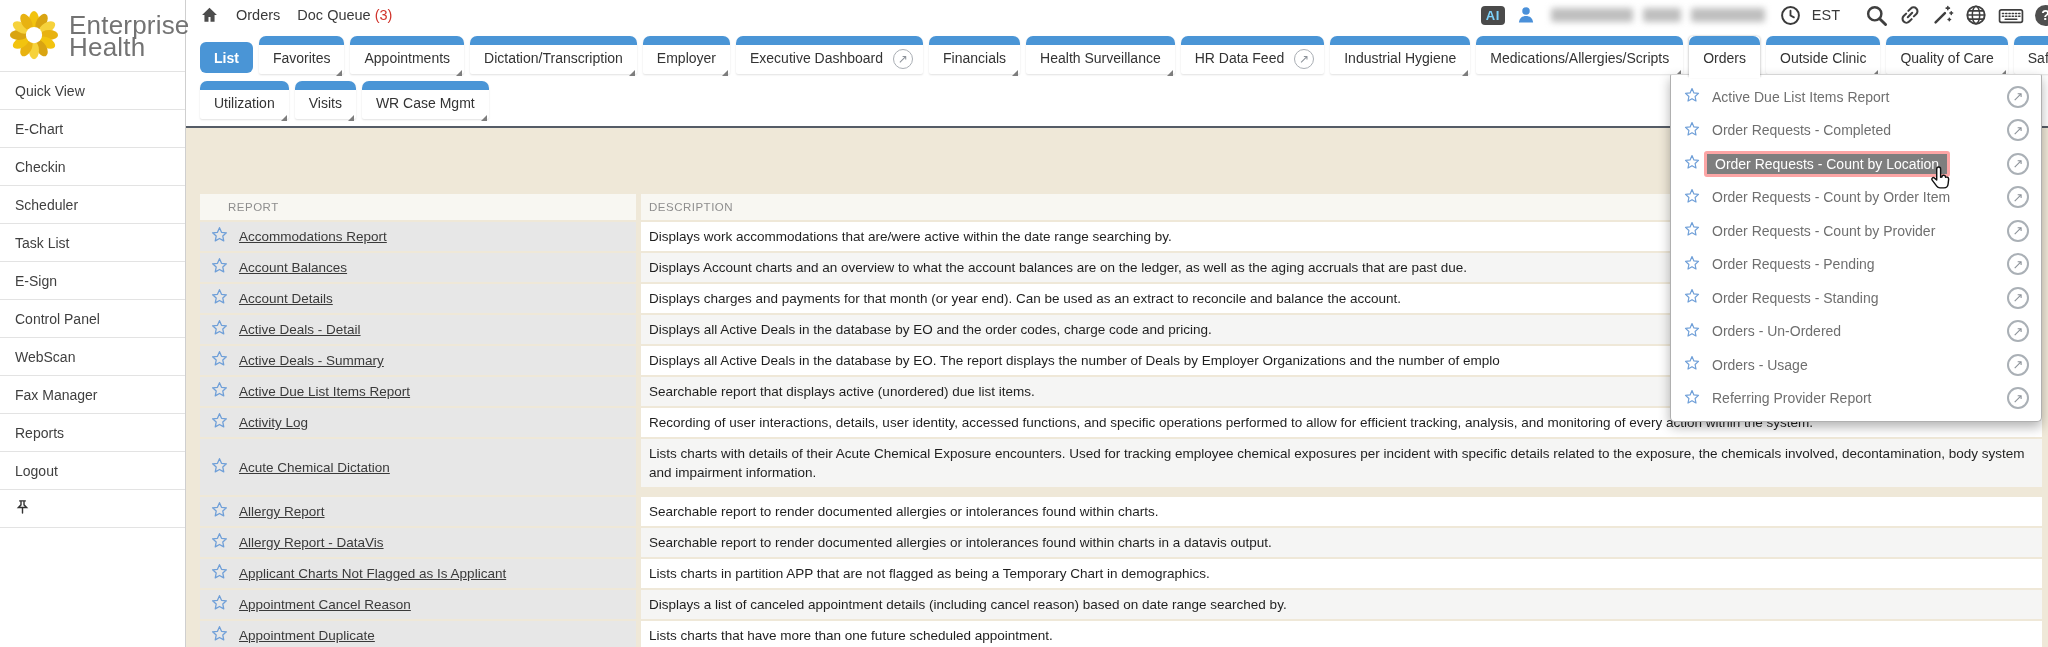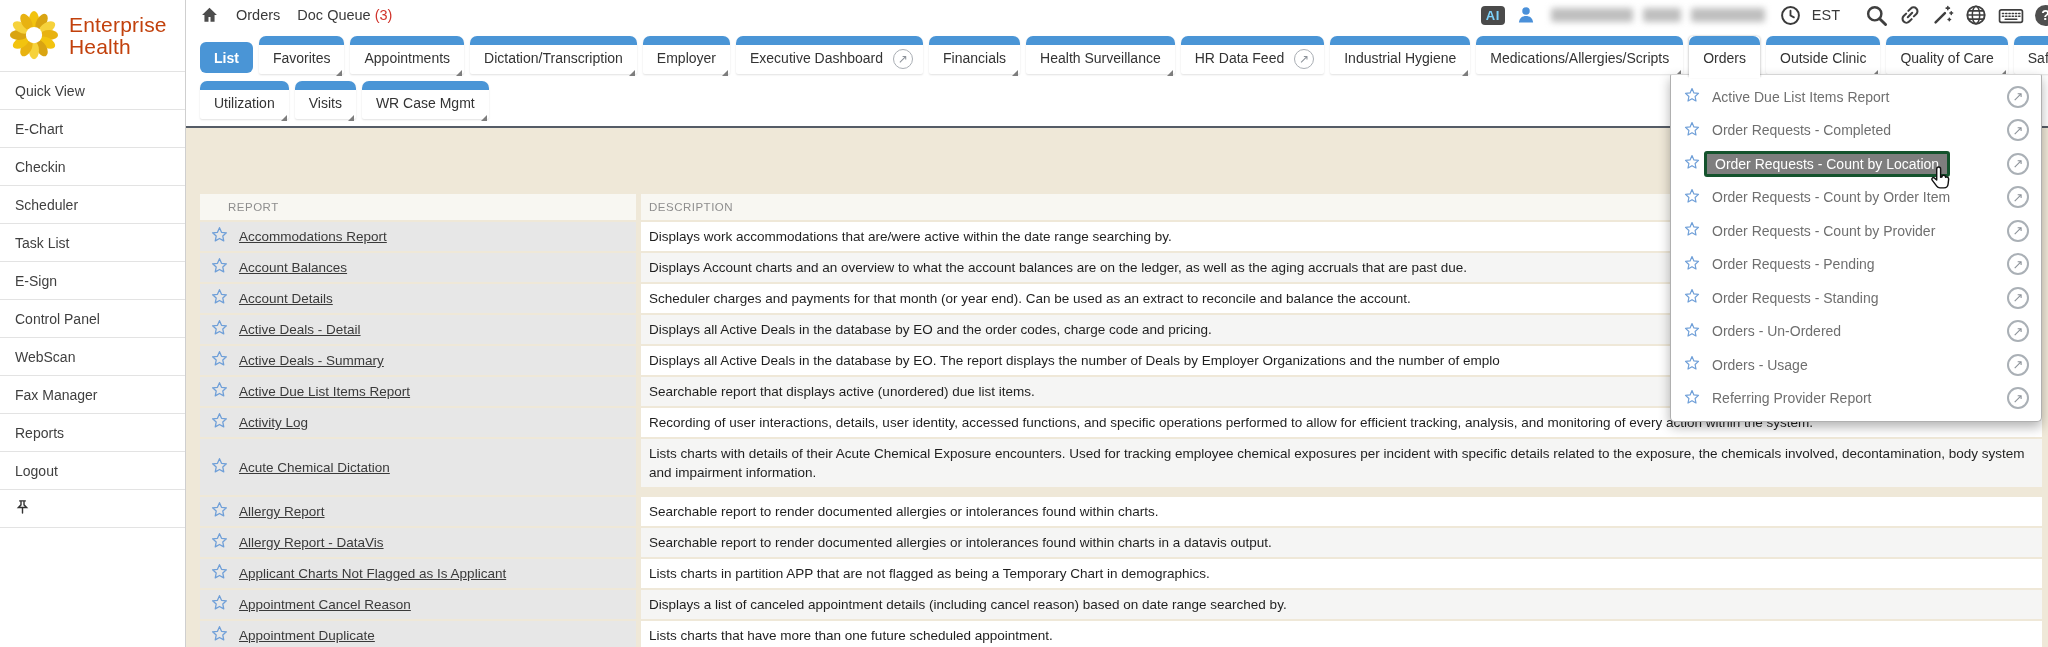--- a/index.html
+++ b/index.html
@@ -4,21 +4,21 @@
 <style>
   * { margin:0; padding:0; box-sizing:border-box; }
   html,body { width:2048px; height:647px; }
   body { position:relative; overflow:hidden; background:#fff;
          font-family:"Liberation Sans","DejaVu Sans",sans-serif; color:#333; }
 
   
   .sidebar { position:absolute; left:0; top:0; width:186px; height:647px;
              background:#fff; border-right:1px solid #cfcfcf; z-index:300; }
   .logo-row { height:71px; display:flex; align-items:center; gap:9px; padding:6px 6px 6px 8px; }
-  .logo-text { font-size:21px; line-height:22px; color:#c2410c; letter-spacing:.2px; }
+  .logo-text { font-size:26px; line-height:22px; color:#737373; letter-spacing:.2px; }
   .nav { border-top:1px solid #e3e3e3; }
   .nav-item { height:38px; border-bottom:1px solid #e3e3e3; display:flex; align-items:center;
               padding-left:15px; font-size:14px; color:#3f3f3f; cursor:pointer; background:#fff; }
   .nav-item.pin { color:#333; }
 
   
   .topbar { position:absolute; left:186px; top:0; width:1862px; height:30px; background:#fff;
             display:flex; align-items:center; }
   .crumbs { display:flex; align-items:center; gap:17px; padding-left:14px; font-size:14.5px; color:#3a3a3a; }
   .crumb { cursor:pointer; }
@@ -78,21 +78,21 @@
   .star { flex:0 0 auto; cursor:pointer; }
 
   
   .dropdown { position:absolute; left:1671px; top:74px; width:372px; height:348px; background:#fff;
               border:1px solid #b0b0b0; border-top:1px solid #d5d5d5; border-radius:2px 2px 5px 5px;
               box-shadow:0 5px 12px rgba(0,0,0,.3); z-index:150; display:flex; flex-direction:column;
               padding:5px 0 6px 0; }
   .mi { flex:1; display:flex; align-items:center; gap:12px; padding:0 12px 0 13px;
         font-size:14px; color:#6f6f6f; cursor:pointer; }
   .mi .mi-label { white-space:nowrap; }
-  .mi.highlighted .mi-label { background:#7e7e7e; color:#fff; border:3px solid #14532d;
+  .mi.highlighted .mi-label { background:#7e7e7e; color:#fff; border:3px solid #fca5a5;
         border-radius:3px; padding:2px 8px; margin-left:-8px; }
   .mi .circ { margin-left:auto; width:22px; height:22px; border:2px solid #aab0b6; border-radius:50%;
         color:#8d939a; font-size:13px; display:flex; align-items:center; justify-content:center;
         flex:0 0 auto; cursor:pointer; }
   .hand-cursor { position:absolute; left:258px; top:90px; z-index:260; pointer-events:none; }
 </style>
 </head>
 <body>
 
 <div class="sidebar">
@@ -409,21 +409,21 @@
 
   <div class="cell-rep">
     <span class="star">
       <svg width="17" height="17" viewBox="0 0 16 16">
         <path d="M8 1.6 9.9 5.9 14.5 6.4 11.1 9.5 12 14 8 11.7 4 14 4.9 9.5 1.5 6.4 6.1 5.9 Z" stroke="#6f9fd8" stroke-width="1.2" fill="none" stroke-linejoin="round"></path>
       </svg>
     </span>
     <a>Account Details</a>
   </div>
   <div class="cell-desc odd">
-    <span>Scheduler charges and payments for that month (or year end). Can be used as an extract to reconcile and balance the account.</span>
+    <span>Displays charges and payments for that month (or year end). Can be used as an extract to reconcile and balance the account.</span>
   </div>
 
   <div class="cell-rep">
     <span class="star">
       <svg width="17" height="17" viewBox="0 0 16 16">
         <path d="M8 1.6 9.9 5.9 14.5 6.4 11.1 9.5 12 14 8 11.7 4 14 4.9 9.5 1.5 6.4 6.1 5.9 Z" stroke="#6f9fd8" stroke-width="1.2" fill="none" stroke-linejoin="round"></path>
       </svg>
     </span>
     <a>Active Deals - Detail</a>
   </div>

